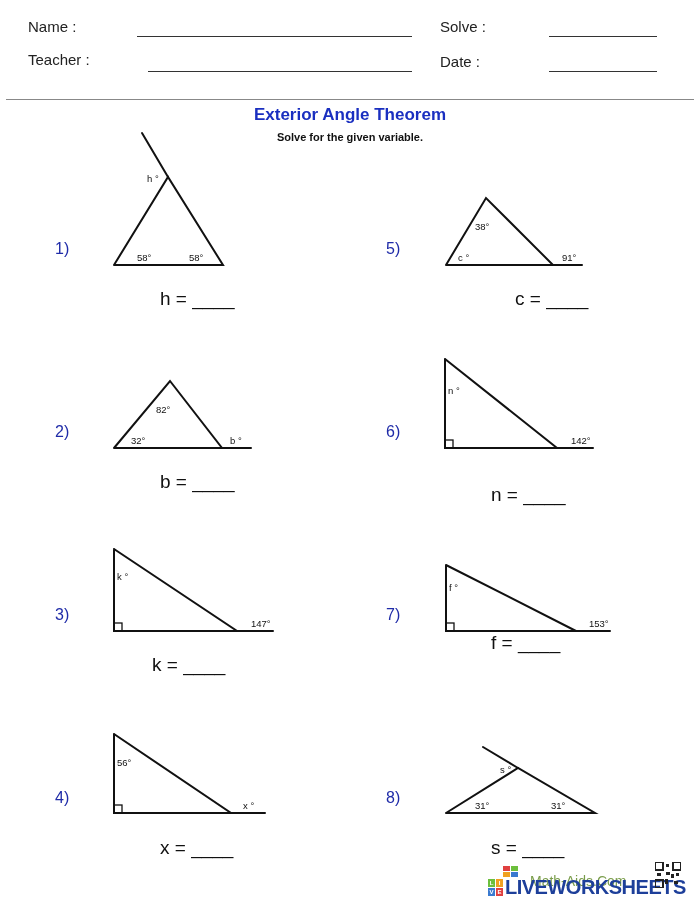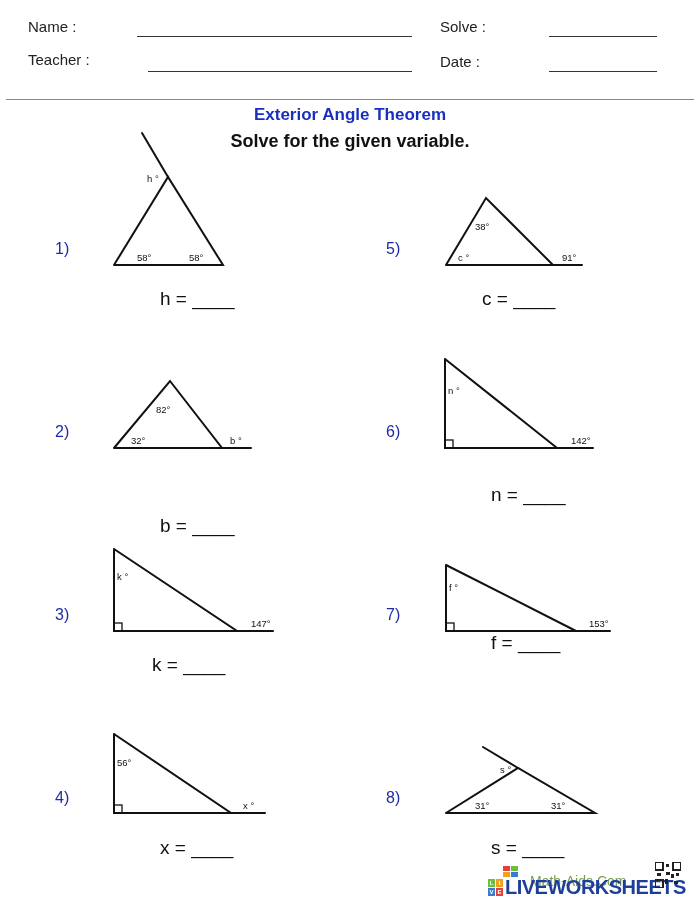--- a/index.html
+++ b/index.html
@@ -1,21 +1,21 @@
 <!DOCTYPE html>
 <html><head>
 <meta charset="utf-8">
 <style>
   html, body { margin:0; padding:0; background:#fff; }
   body { width:700px; height:904px; position:relative; overflow:hidden; font-family:"Liberation Sans", sans-serif; color:#111; }
   .hdr-label { position:absolute; font-size:15px; color:#222; }
   .hdr-line { position:absolute; height:0; border-top:1.5px solid #333; }
   .divider { position:absolute; left:6px; top:99px; width:688px; border-top:1.5px solid #888; }
   .title { position:absolute; left:0; width:700px; top:105px; text-align:center; font-size:17px; font-weight:bold; color:#1a2fc0; }
-  .subtitle { position:absolute; left:0; width:700px; top:131px; text-align:center; font-size:18px; font-weight:bold; color:#111; }
+  .subtitle { position:absolute; left:0; width:700px; top:131px; text-align:center; font-size:11px; font-weight:bold; color:#111; }
   .pnum { position:absolute; font-size:16px; color:#1f2ba8; }
   .ans { position:absolute; font-size:19px; color:#111; }
   svg.geo { position:absolute; left:0; top:0; }
   .lbl { font-family:"Liberation Sans", sans-serif; font-size:9.5px; fill:#111; }
   .footer-math { position:absolute; left:530px; top:873px; font-size:14px; color:#4d7c0f; opacity:0.75; }
   .footer-lw { position:absolute; left:505px; top:876px; font-size:20px; font-weight:bold; color:#1d3f9a; letter-spacing:-0.5px; }
   .lw-icon { position:absolute; left:488px; top:879px; width:16px; height:18px; }
   .lw-icon div { position:absolute; width:7px; height:8px; font-size:6px; color:#fff; text-align:center; line-height:8px; font-weight:bold; }
   .calc { position:absolute; left:503px; top:866px; width:16px; height:12px; }
   .calc div { position:absolute; width:7px; height:5px; }
@@ -119,24 +119,24 @@
 <div class="pnum" style="left:55px;top:240px;">1)</div>
 <div class="pnum" style="left:55px;top:423px;">2)</div>
 <div class="pnum" style="left:55px;top:606px;">3)</div>
 <div class="pnum" style="left:55px;top:789px;">4)</div>
 <div class="pnum" style="left:386px;top:240px;">5)</div>
 <div class="pnum" style="left:386px;top:423px;">6)</div>
 <div class="pnum" style="left:386px;top:606px;">7)</div>
 <div class="pnum" style="left:386px;top:789px;">8)</div>
 
 <div class="ans" style="left:160px;top:288px;">h = ____</div>
-<div class="ans" style="left:160px;top:471px;margin-top:44px;">b = ____</div>
+<div class="ans" style="left:160px;top:471px;">b = ____</div>
 <div class="ans" style="left:152px;top:654px;">k = ____</div>
 <div class="ans" style="left:160px;top:837px;">x = ____</div>
-<div class="ans" style="left:482px;top:288px;">c = ____</div>
+<div class="ans" style="left:515px;top:288px;">c = ____</div>
 <div class="ans" style="left:491px;top:484px;">n = ____</div>
 <div class="ans" style="left:491px;top:632px;">f = ____</div>
 <div class="ans" style="left:491px;top:837px;">s = ____</div>
 
 <div class="calc">
   <div style="left:0;top:0;background:#e04040;"></div>
   <div style="left:8px;top:0;background:#6cbf3c;"></div>
   <div style="left:0;top:6px;background:#f0a020;"></div>
   <div style="left:8px;top:6px;background:#3a7ad0;"></div>
 </div>

